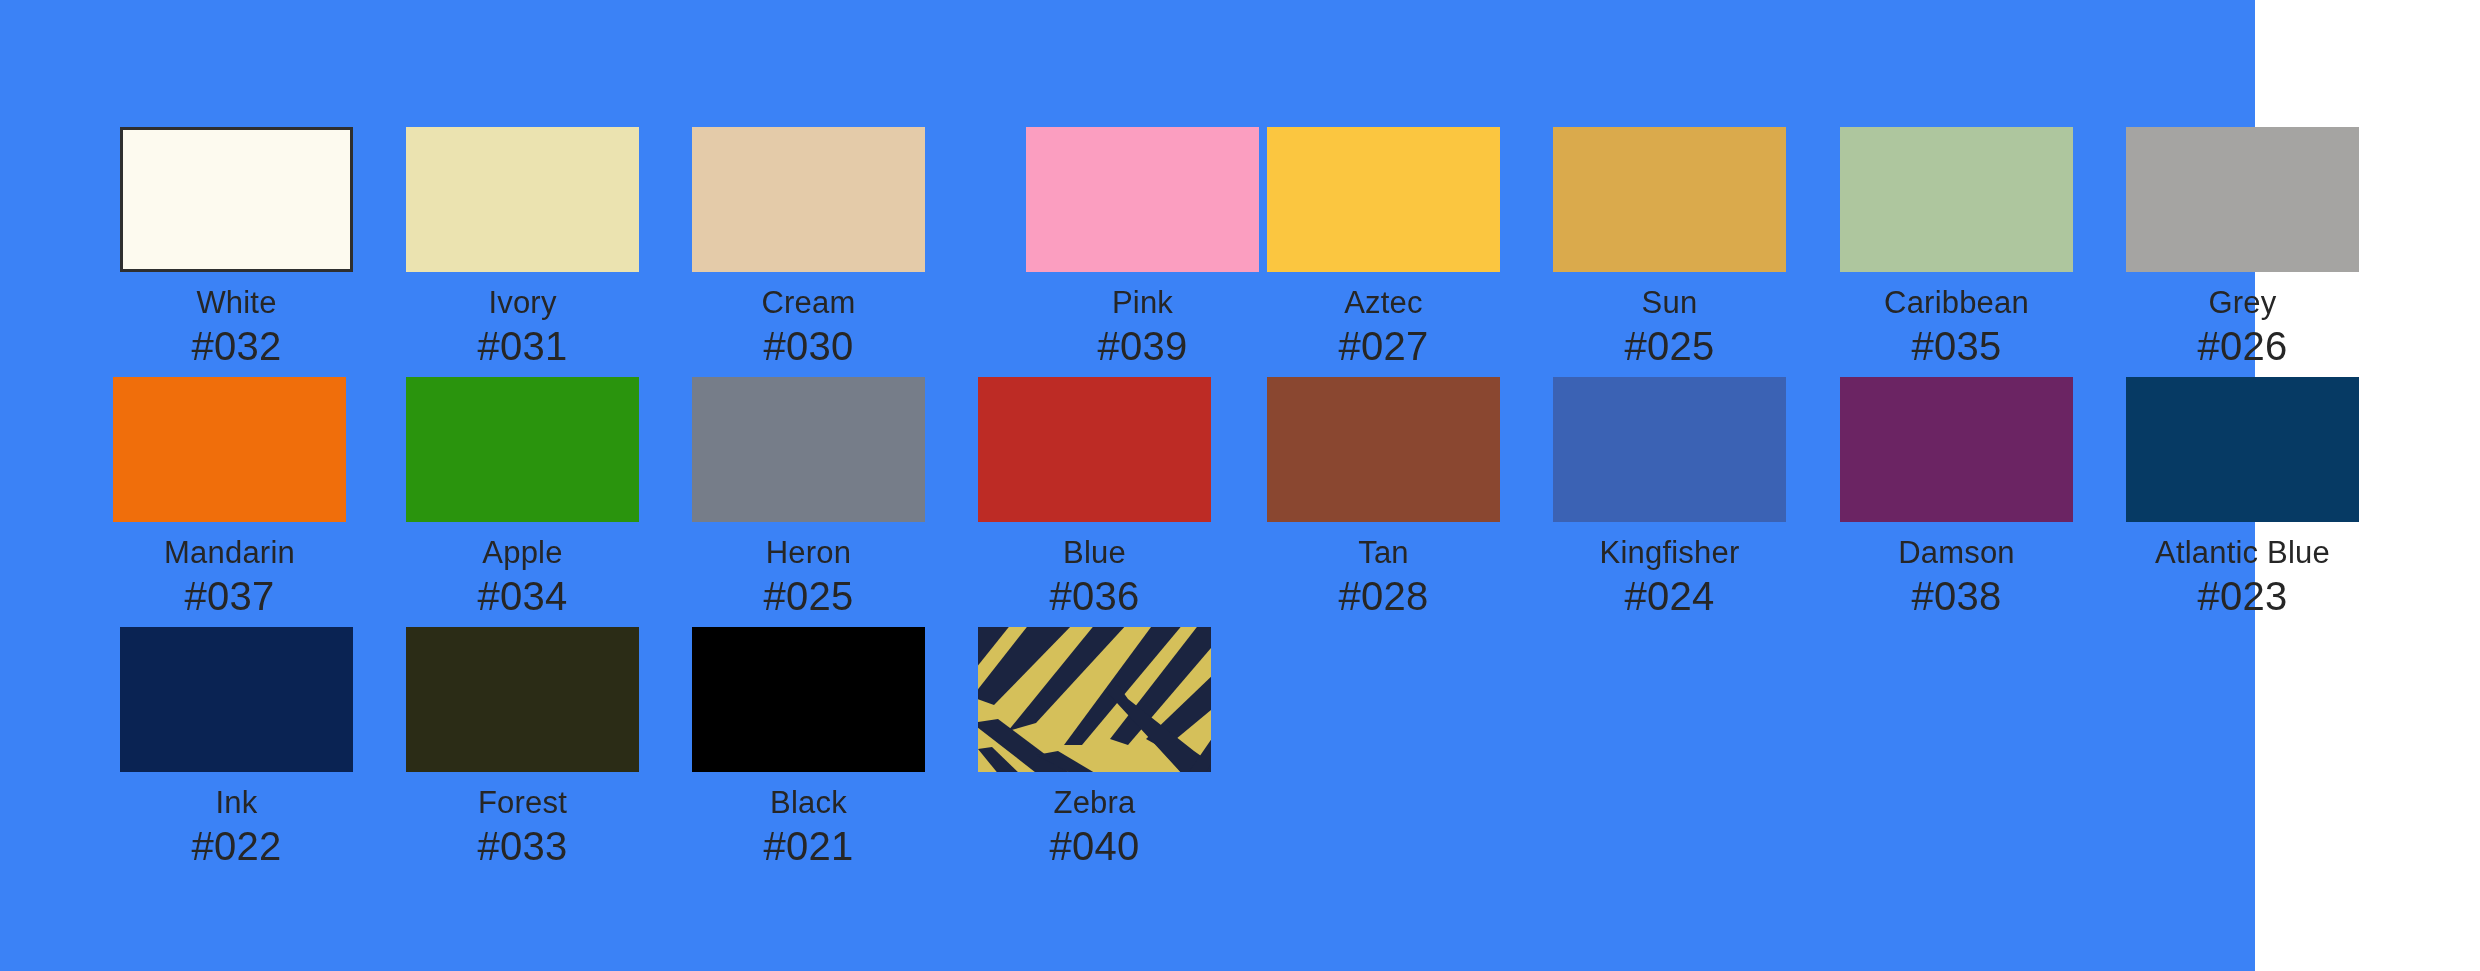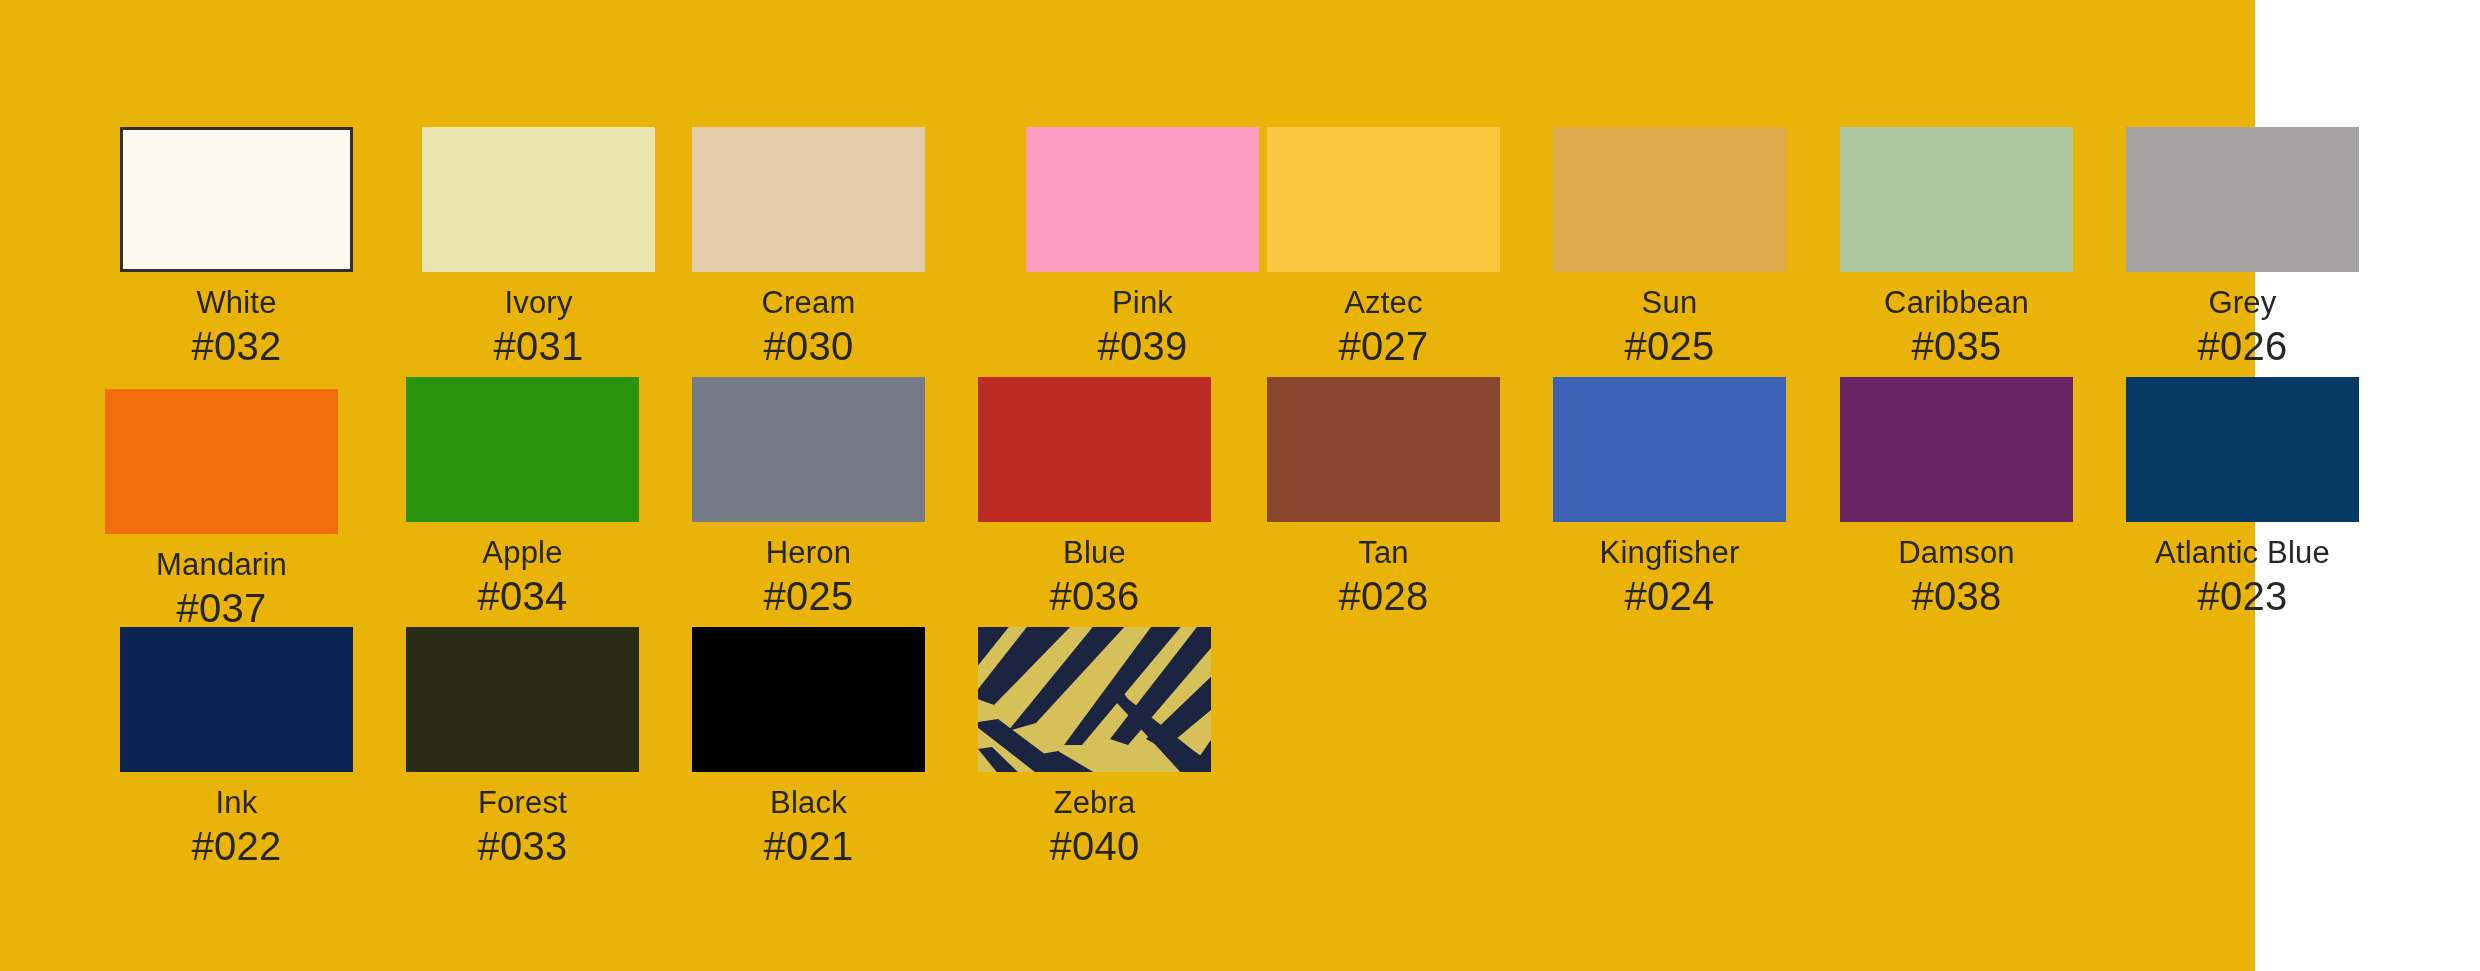--- a/index.html
+++ b/index.html
@@ -12,21 +12,21 @@
     width: 2480px;
     height: 971px;
     font-family: "Liberation Sans", "DejaVu Sans", sans-serif;
     overflow: hidden;
   }
 
   #swatch-chart {
     position: relative;
     width: 2255px;
     height: 971px;
-    background: #eab308;
+    background: #3b82f6;
   }
 
   .swatch-row {
     position: absolute;
     left: 0;
     width: 2480px;
     height: 250px;
     display: block;
   }
 
@@ -89,21 +89,21 @@
 
 <div id="swatch-chart">
     <div class="swatch-row" style="top: 127px;">
       <div class="swatch-cell" style="left: 120px;">
         <div class="swatch-chip bordered" title="White" style="background-color: rgb(253, 250, 239);"></div>
         <div class="swatch-caption">
           <span class="swatch-name">White</span>
           <span class="swatch-code">#032</span>
         </div>
       </div>
-      <div class="swatch-cell" style="left: 422px;">
+      <div class="swatch-cell" style="left: 406px;">
         <div class="swatch-chip" title="Ivory" style="background-color: rgb(235, 227, 176);"></div>
         <div class="swatch-caption">
           <span class="swatch-name">Ivory</span>
           <span class="swatch-code">#031</span>
         </div>
       </div>
       <div class="swatch-cell" style="left: 692px;">
         <div class="swatch-chip" title="Cream" style="background-color: rgb(228, 203, 169);"></div>
         <div class="swatch-caption">
           <span class="swatch-name">Cream</span>
@@ -140,21 +140,21 @@
       </div>
       <div class="swatch-cell" style="left: 2126px;">
         <div class="swatch-chip" title="Grey" style="background-color: rgb(165, 164, 162);"></div>
         <div class="swatch-caption">
           <span class="swatch-name">Grey</span>
           <span class="swatch-code">#026</span>
         </div>
       </div>
     </div>
     <div class="swatch-row" style="top: 377px;">
-      <div class="swatch-cell" style="left: 105px; margin-top: 12px;">
+      <div class="swatch-cell" style="left: 113px;">
         <div class="swatch-chip" title="Mandarin" style="background-color: rgb(240, 110, 11);"></div>
         <div class="swatch-caption">
           <span class="swatch-name">Mandarin</span>
           <span class="swatch-code">#037</span>
         </div>
       </div>
       <div class="swatch-cell" style="left: 406px;">
         <div class="swatch-chip" title="Apple" style="background-color: rgb(42, 148, 13);"></div>
         <div class="swatch-caption">
           <span class="swatch-name">Apple</span>

